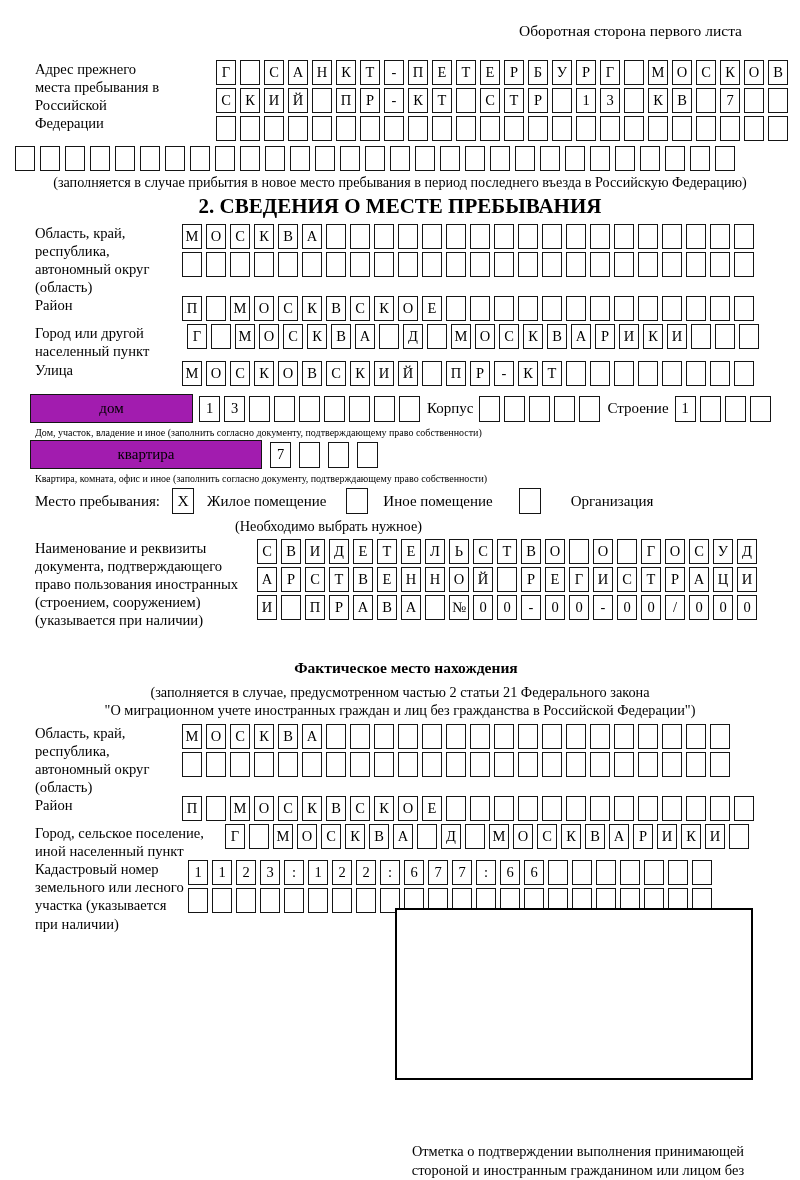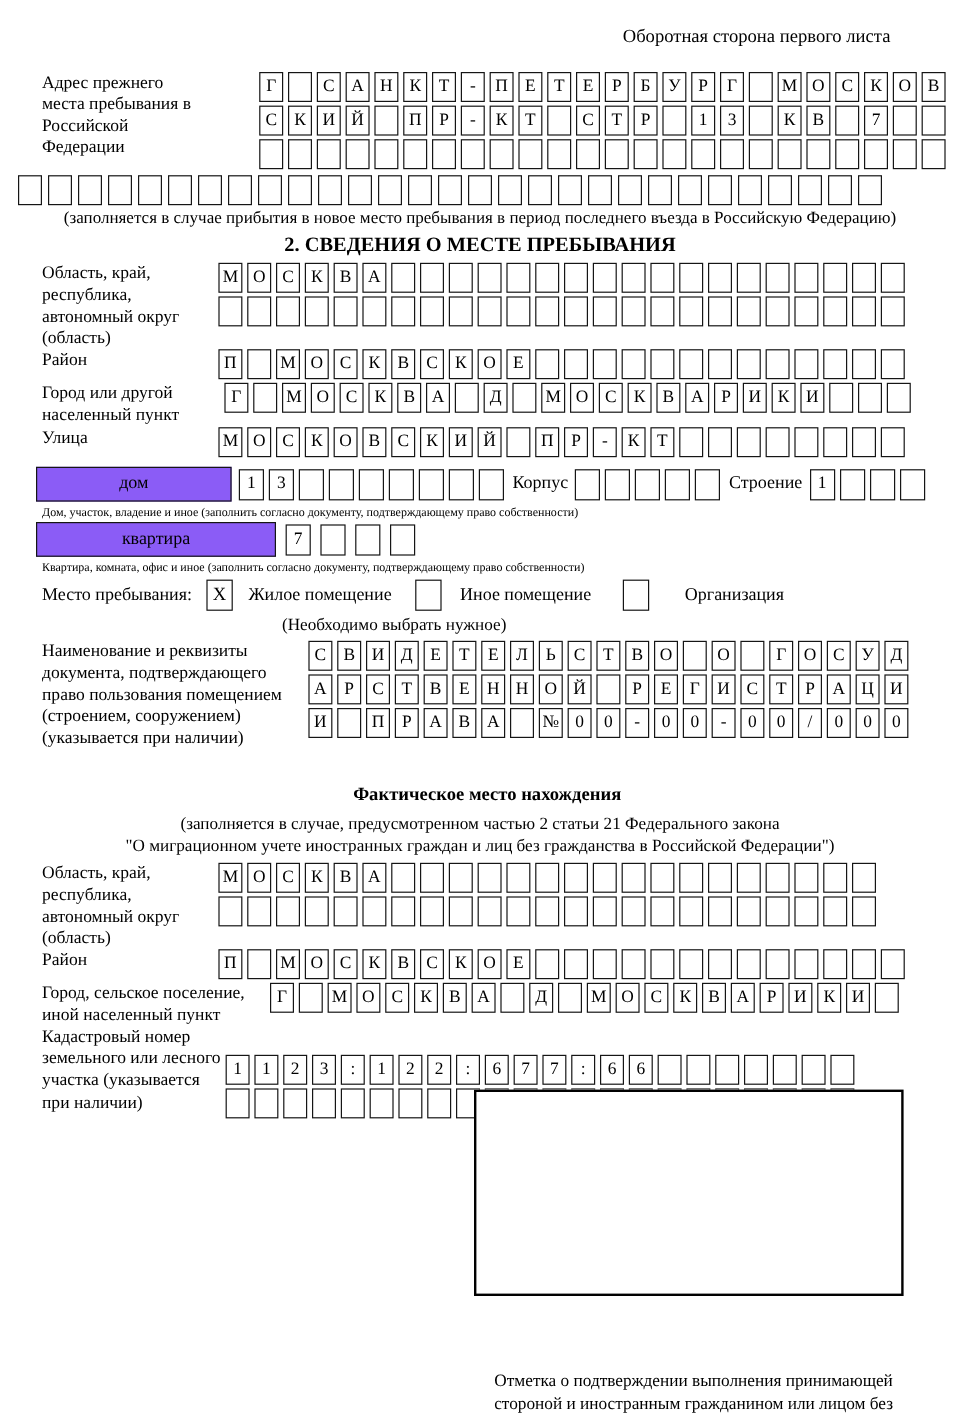--- a/index.html
+++ b/index.html
@@ -16,42 +16,42 @@
   .cellrow{white-space:nowrap;margin-bottom:3px;height:25px;}
   .cell{
     display:inline-block;box-sizing:border-box;width:20px;height:25px;
     border:1.6px solid #151515;margin-right:4px;text-align:center;
     font-size:14.5px;line-height:22px;vertical-align:top;background:#fff;
   }
   .overflow-row{margin-left:15px;margin-top:2px;}
   .overflow-row .cell{margin-right:5px;}
   .note{font-size:14.2px;}
   .center{text-align:center;}
-  .h2{font-size:17px;font-weight:bold;text-align:center;margin:3px 0 5px 0;}
+  .h2{font-size:21px;font-weight:bold;text-align:center;margin:3px 0 5px 0;}
   .h3{font-size:15.5px;font-weight:bold;text-align:center;margin:2px 0 6px 0;padding-left:12px;}
   .subnote{font-size:14.3px;text-align:center;line-height:1.3;}
   .inline-field-row{display:flex;align-items:center;margin-left:30px;margin-top:5px;height:30px;}
   .field-rect{
     box-sizing:border-box;border:1.8px solid #151515;height:29px;
-    display:flex;align-items:center;justify-content:center;font-size:15px;background:#8b5cf6;
+    display:flex;align-items:center;justify-content:center;font-size:15px;background:#a21caf;
   }
   .rect-dom{width:163px;margin-right:6px;}
-  .rect-kvartira{width:200px;margin-right:8px;}
+  .rect-kvartira{width:232px;margin-right:8px;}
   .brow{display:inline-block;height:26px;}
   .brow .cell{width:21px;height:26px;line-height:23px;margin-right:4px;}
   .kv-row .cell{margin-right:8px;}
   .mini-label{font-size:15px;margin:0 6px 0 3px;}
   .caption-left{font-size:10px;margin:3px 0 2px 35px;}
   .checkbox-row{display:flex;align-items:center;margin:4px 0 0 35px;height:27px;font-size:15px;}
   .checkbox{
     display:inline-block;box-sizing:border-box;width:22px;height:26px;border:1.7px solid #151515;
     text-align:center;font-size:15.5px;line-height:23px;background:#fff;
   }
   .place-note{font-size:14.3px;margin:3px 0 4px 235px;}
-  .mt8{margin-top:24px;}
+  .mt8{margin-top:0;}
   .mt4{margin-top:4px;}
   .stamp-box{
     position:absolute;left:395px;top:908px;width:358px;height:172px;
     border:2px solid #000;background:#fff;box-sizing:border-box;
   }
   .stamp-caption{
     position:absolute;left:385px;top:1142px;width:386px;
     font-size:14.4px;text-align:center;line-height:1.34;
   } .ml10{margin-left:10px;} .ml0{margin-left:0px;} .ml15{margin-left:15px;} .ml3{margin-left:3px;}
 </style>
@@ -125,21 +125,21 @@
     <span class="checkbox" style="margin-left:12px;">X</span>
     <span style="margin-left:13px;">Жилое помещение</span>
     <span class="checkbox" style="margin-left:20px;"></span>
     <span style="margin-left:15px;">Иное помещение</span>
     <span class="checkbox" style="margin-left:26px;"></span>
     <span style="margin-left:30px;">Организация</span>
   </div>
   <div class="place-note">(Необходимо выбрать нужное)</div>
 
   <div class="frow" style="min-height:118px;">
-    <div class="label w210">Наименование и реквизиты документа, подтверждающего право пользования помещением (строением, сооружением) (указывается при наличии)</div>
+    <div class="label w210">Наименование и реквизиты документа, подтверждающего право пользования иностранных (строением, сооружением) (указывается при наличии)</div>
     <div class="rows ml10">
       <div class="cellrow"><span class="cell">С</span><span class="cell">В</span><span class="cell">И</span><span class="cell">Д</span><span class="cell">Е</span><span class="cell">Т</span><span class="cell">Е</span><span class="cell">Л</span><span class="cell">Ь</span><span class="cell">С</span><span class="cell">Т</span><span class="cell">В</span><span class="cell">О</span><span class="cell"></span><span class="cell">О</span><span class="cell"></span><span class="cell">Г</span><span class="cell">О</span><span class="cell">С</span><span class="cell">У</span><span class="cell">Д</span></div>
       <div class="cellrow"><span class="cell">А</span><span class="cell">Р</span><span class="cell">С</span><span class="cell">Т</span><span class="cell">В</span><span class="cell">Е</span><span class="cell">Н</span><span class="cell">Н</span><span class="cell">О</span><span class="cell">Й</span><span class="cell"></span><span class="cell">Р</span><span class="cell">Е</span><span class="cell">Г</span><span class="cell">И</span><span class="cell">С</span><span class="cell">Т</span><span class="cell">Р</span><span class="cell">А</span><span class="cell">Ц</span><span class="cell">И</span></div>
       <div class="cellrow"><span class="cell">И</span><span class="cell"></span><span class="cell">П</span><span class="cell">Р</span><span class="cell">А</span><span class="cell">В</span><span class="cell">А</span><span class="cell"></span><span class="cell">№</span><span class="cell">0</span><span class="cell">0</span><span class="cell">-</span><span class="cell">0</span><span class="cell">0</span><span class="cell">-</span><span class="cell">0</span><span class="cell">0</span><span class="cell">/</span><span class="cell">0</span><span class="cell">0</span><span class="cell">0</span></div>
     </div>
   </div>
 
   <div class="h3">Фактическое место нахождения</div>
   <div class="subnote">(заполняется в случае, предусмотренном частью 2 статьи 21 Федерального закона</div>
   <div class="subnote">"О миграционном учете иностранных граждан и лиц без гражданства в Российской Федерации")</div>

